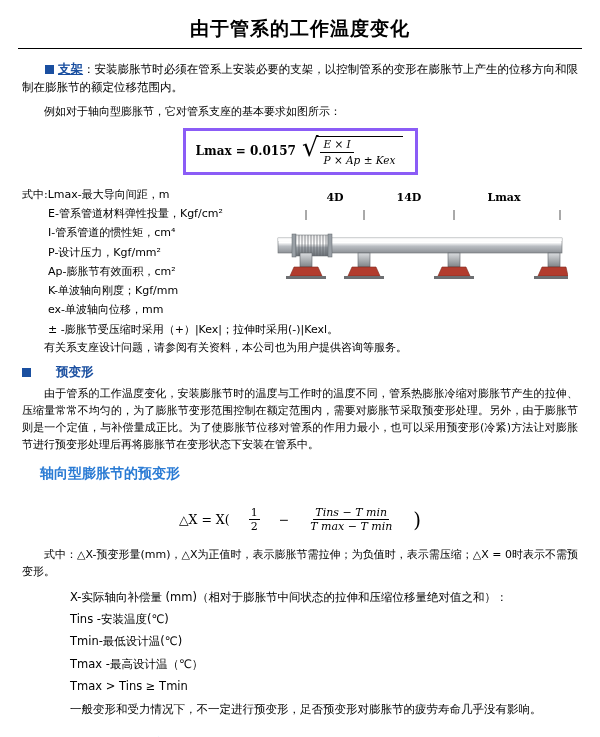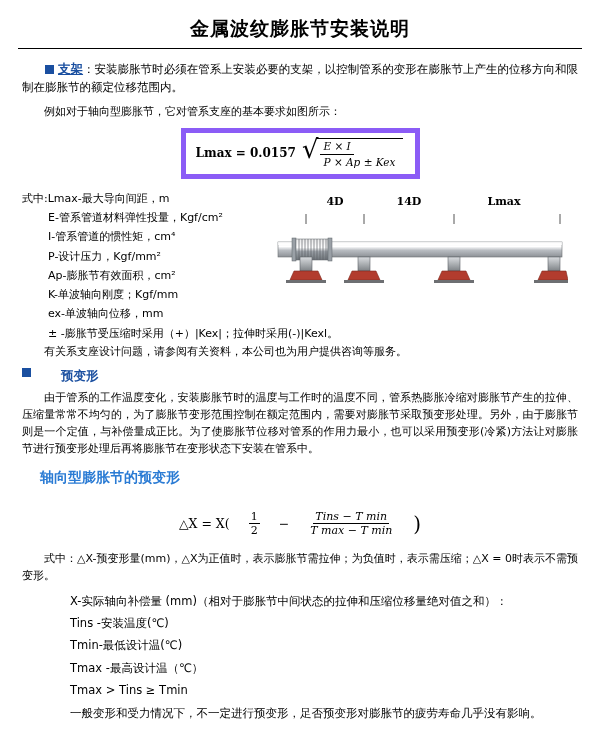--- a/index.html
+++ b/index.html
@@ -45,21 +45,21 @@
     line-height: 1.55;
     text-align: justify;
     text-indent: 2em;
   }
   .sec-head {
     font-size: 12.5px;
     font-weight: bold;
     color: #1a4fa0;
     margin: 8px 0 4px 0;
     display: flex;
-    gap: 5px;
+    align-items: center;
     text-indent: 2em;
   }
   .sec-head .sq {
     display: inline-block;
     width: 9px;
     height: 9px;
     background: #1a4fa0;
     flex: 0 0 auto;
   }
   .inline-head-para {
@@ -89,21 +89,21 @@
     font-size: 14px;
     margin: 12px 0 8px 18px;
     font-family: "DejaVu Sans", "Liberation Sans", sans-serif;
   }
   .formula-box {
     display: flex;
     justify-content: center;
     margin: 8px 0 10px 0;
   }
   .formula {
-    border: 5px solid #8b5cf6;
+    border: 3px solid #8b5cf6;
     padding: 5px 12px 5px 10px;
     display: inline-flex;
     align-items: center;
     font-family: "DejaVu Serif", "Liberation Serif", serif;
     font-size: 12px;
     background: #fff;
   }
   .formula .lhs {
     font-weight: bold;
     margin-right: 6px;
@@ -216,21 +216,21 @@
   }
   svg {
     display: block;
   }
 </style>
 </head>
 <body>
 
 <div class="page">
 
-  <div class="title">金属波纹膨胀节安装说明</div>
+  <div class="title">由于管系的工作温度变化</div>
   <hr class="title-rule">
 
   <div class="body-wrap">
 
     <p class="inline-head-para">
       <span class="sq"></span><span class="bluehead">支架</span>：<span>安装膨胀节时必须在管系上安装必要的支架，以控制管系的变形在膨胀节上产生的位移方向和限制在膨胀节的额定位移范围内。</span>
     </p>
 
     <p class="para">例如对于轴向型膨胀节，它对管系支座的基本要求如图所示：</p>
 

